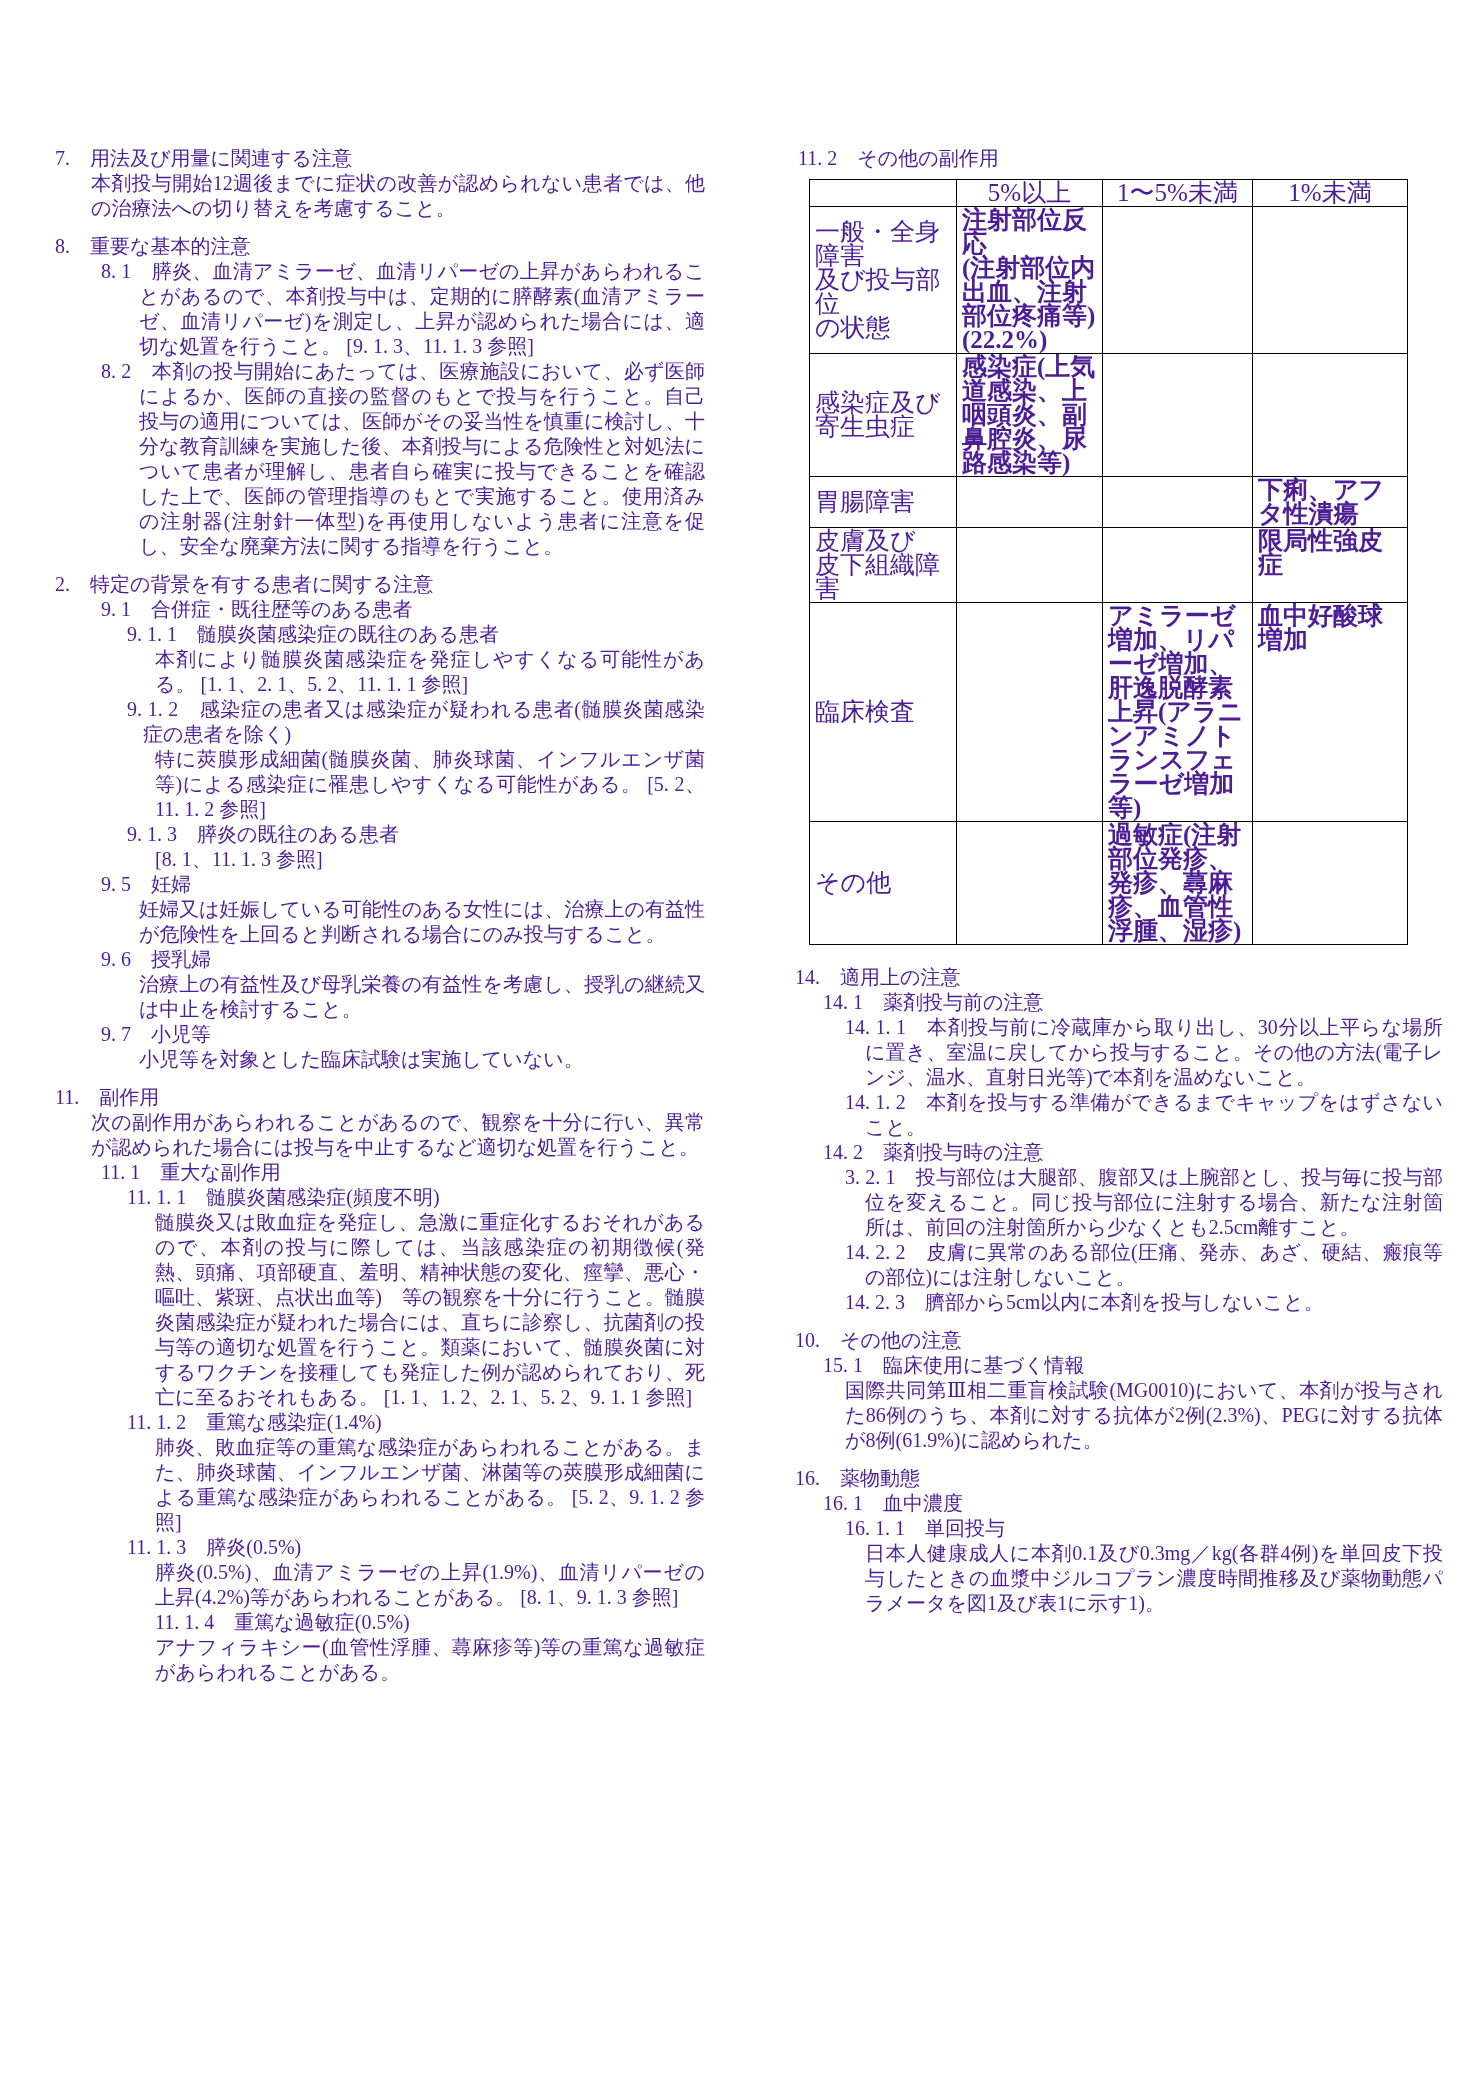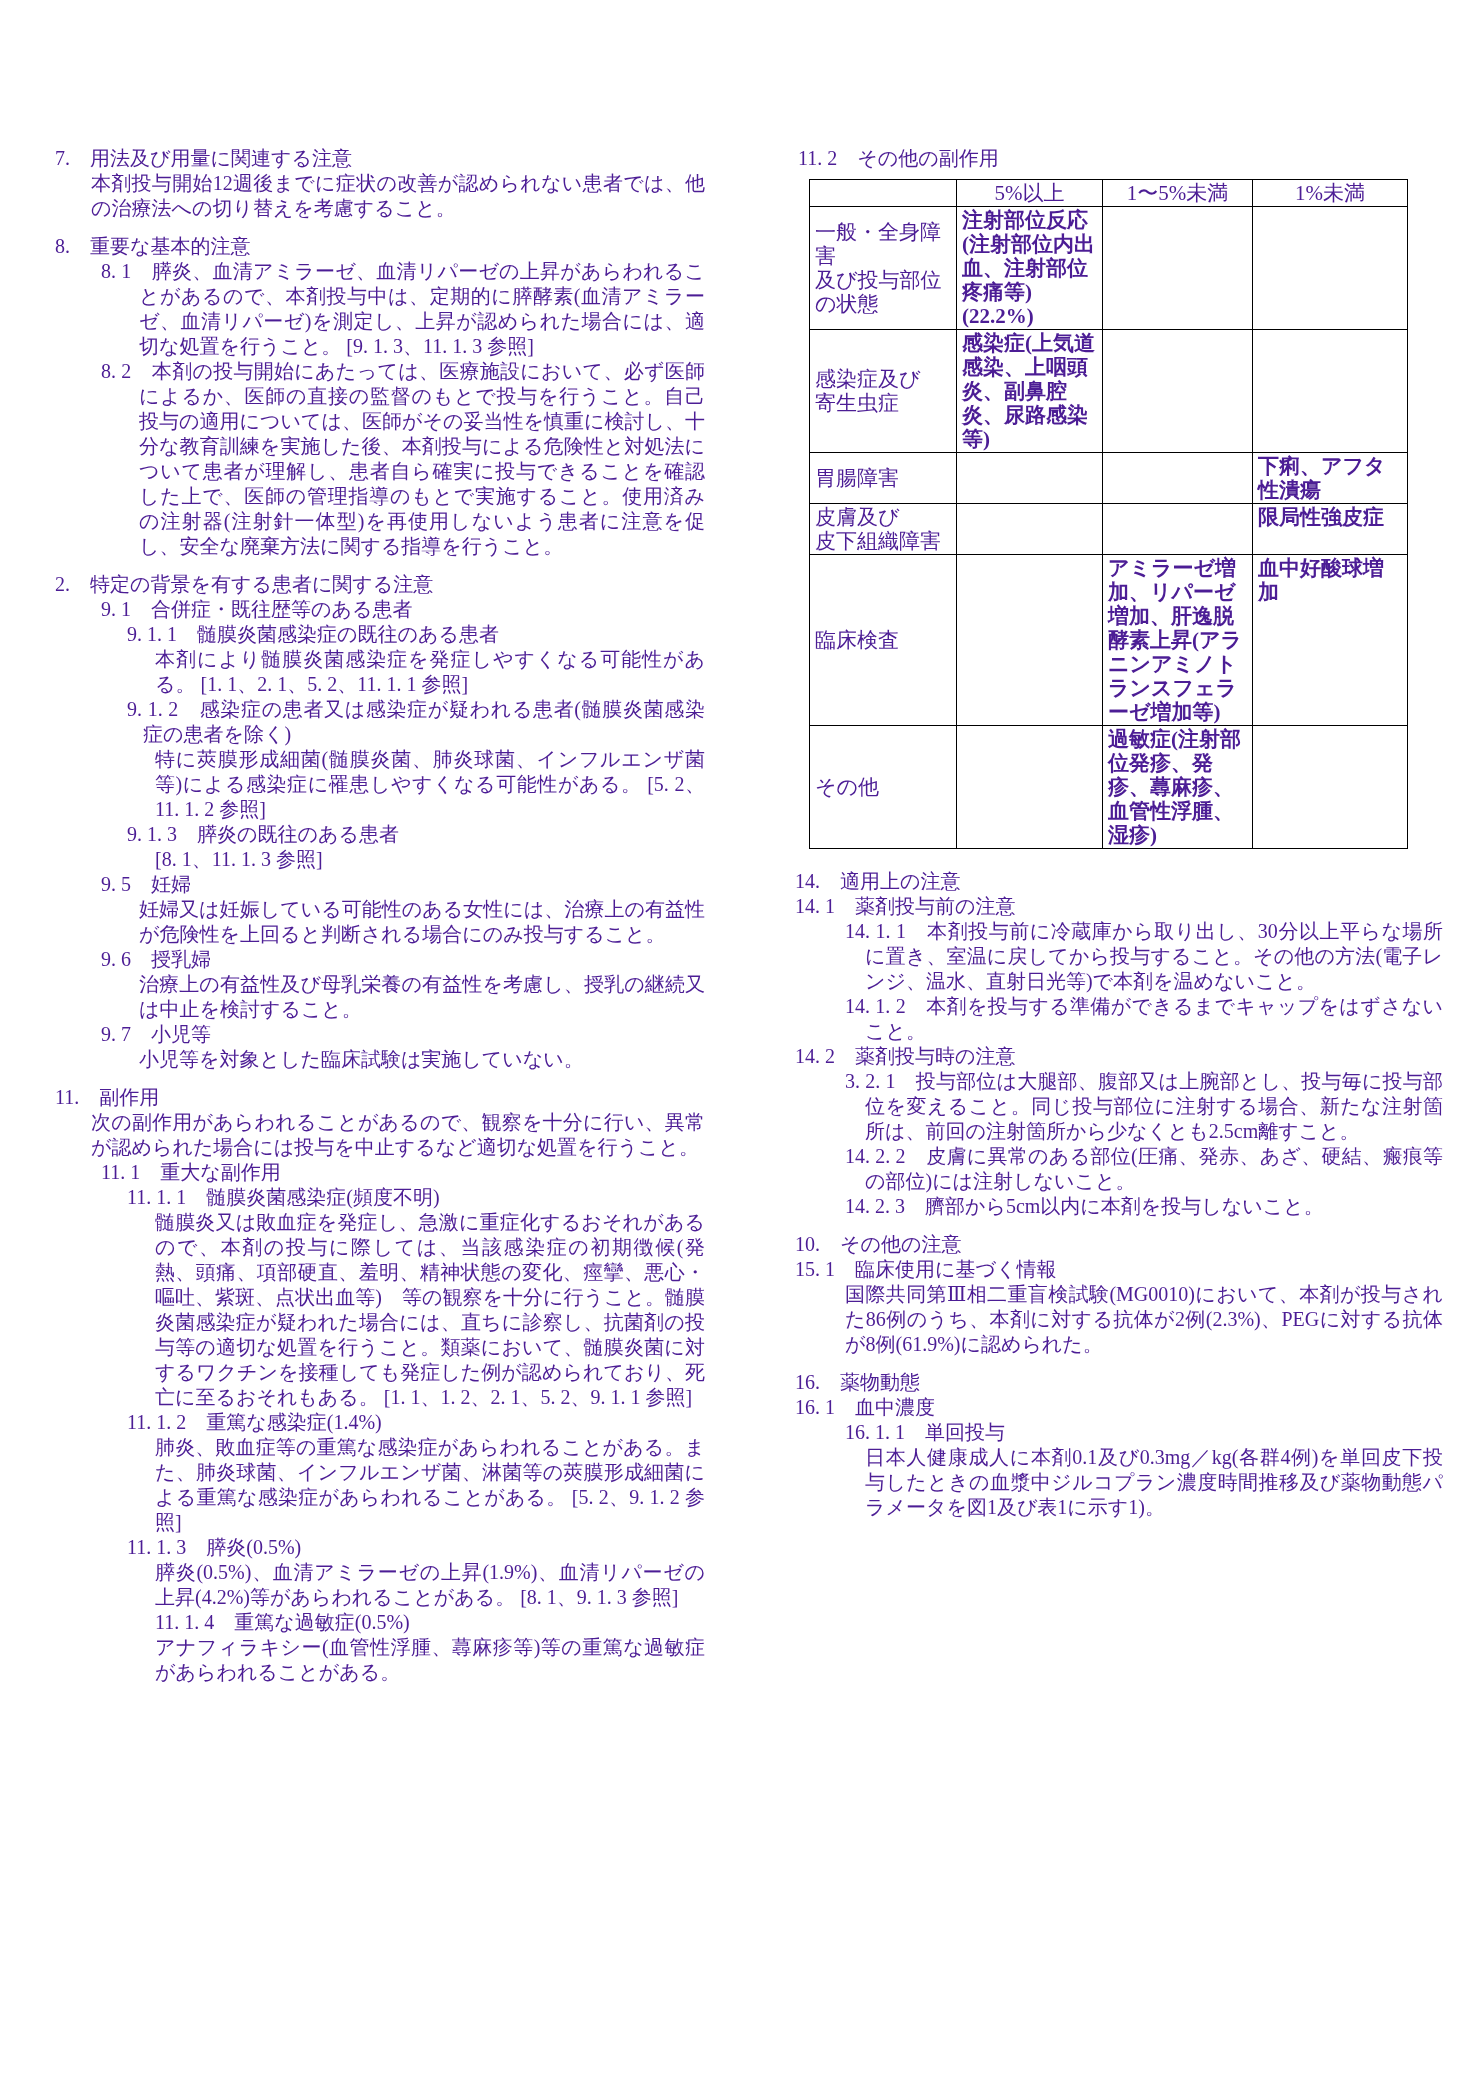--- a/index.html
+++ b/index.html
@@ -24,36 +24,36 @@
   .h2 { margin-left: 84px;  text-indent: -38px; }
   .b2 { margin-left: 84px; }
   .h3 { margin-left: 88px;  text-indent: -16px; }
   .b3 { margin-left: 100px; }
   .h4 { margin-left: 100px; }
   .gap { margin-top: 13px; }
 
   
   .rh2top { margin-left: 3px; }
   .rh1 { margin-left: 0; }
-  .rh2 { }
+  .rh2 { margin-left: 28px; }
   .rh3 { margin-left: 70px; text-indent: -20px; }
   .rb3 { margin-left: 50px; }
   .rh3h { margin-left: 50px; }
   .rb4 { margin-left: 70px; }
 
   
   table.adr {
     border-collapse: collapse;
     table-layout: fixed;
     margin: 8px 0 0 14px;
     width: 598px;
   }
   table.adr th, table.adr td {
     border: 1px solid #000;
-    font-size: 21px;
+    font-size: 25px;
     line-height: 24px;
     font-weight: normal;
     padding: 1px 5px;
     overflow: hidden;
     word-break: break-all;
   }
   table.adr th { text-align: center; vertical-align: middle; height: 24px; }
   table.adr td.lbl  { vertical-align: middle; text-align: left; white-space: pre-line; }
   table.adr td.cell { vertical-align: top;   text-align: left; white-space: pre-line; font-weight: bold; }
 </style>

